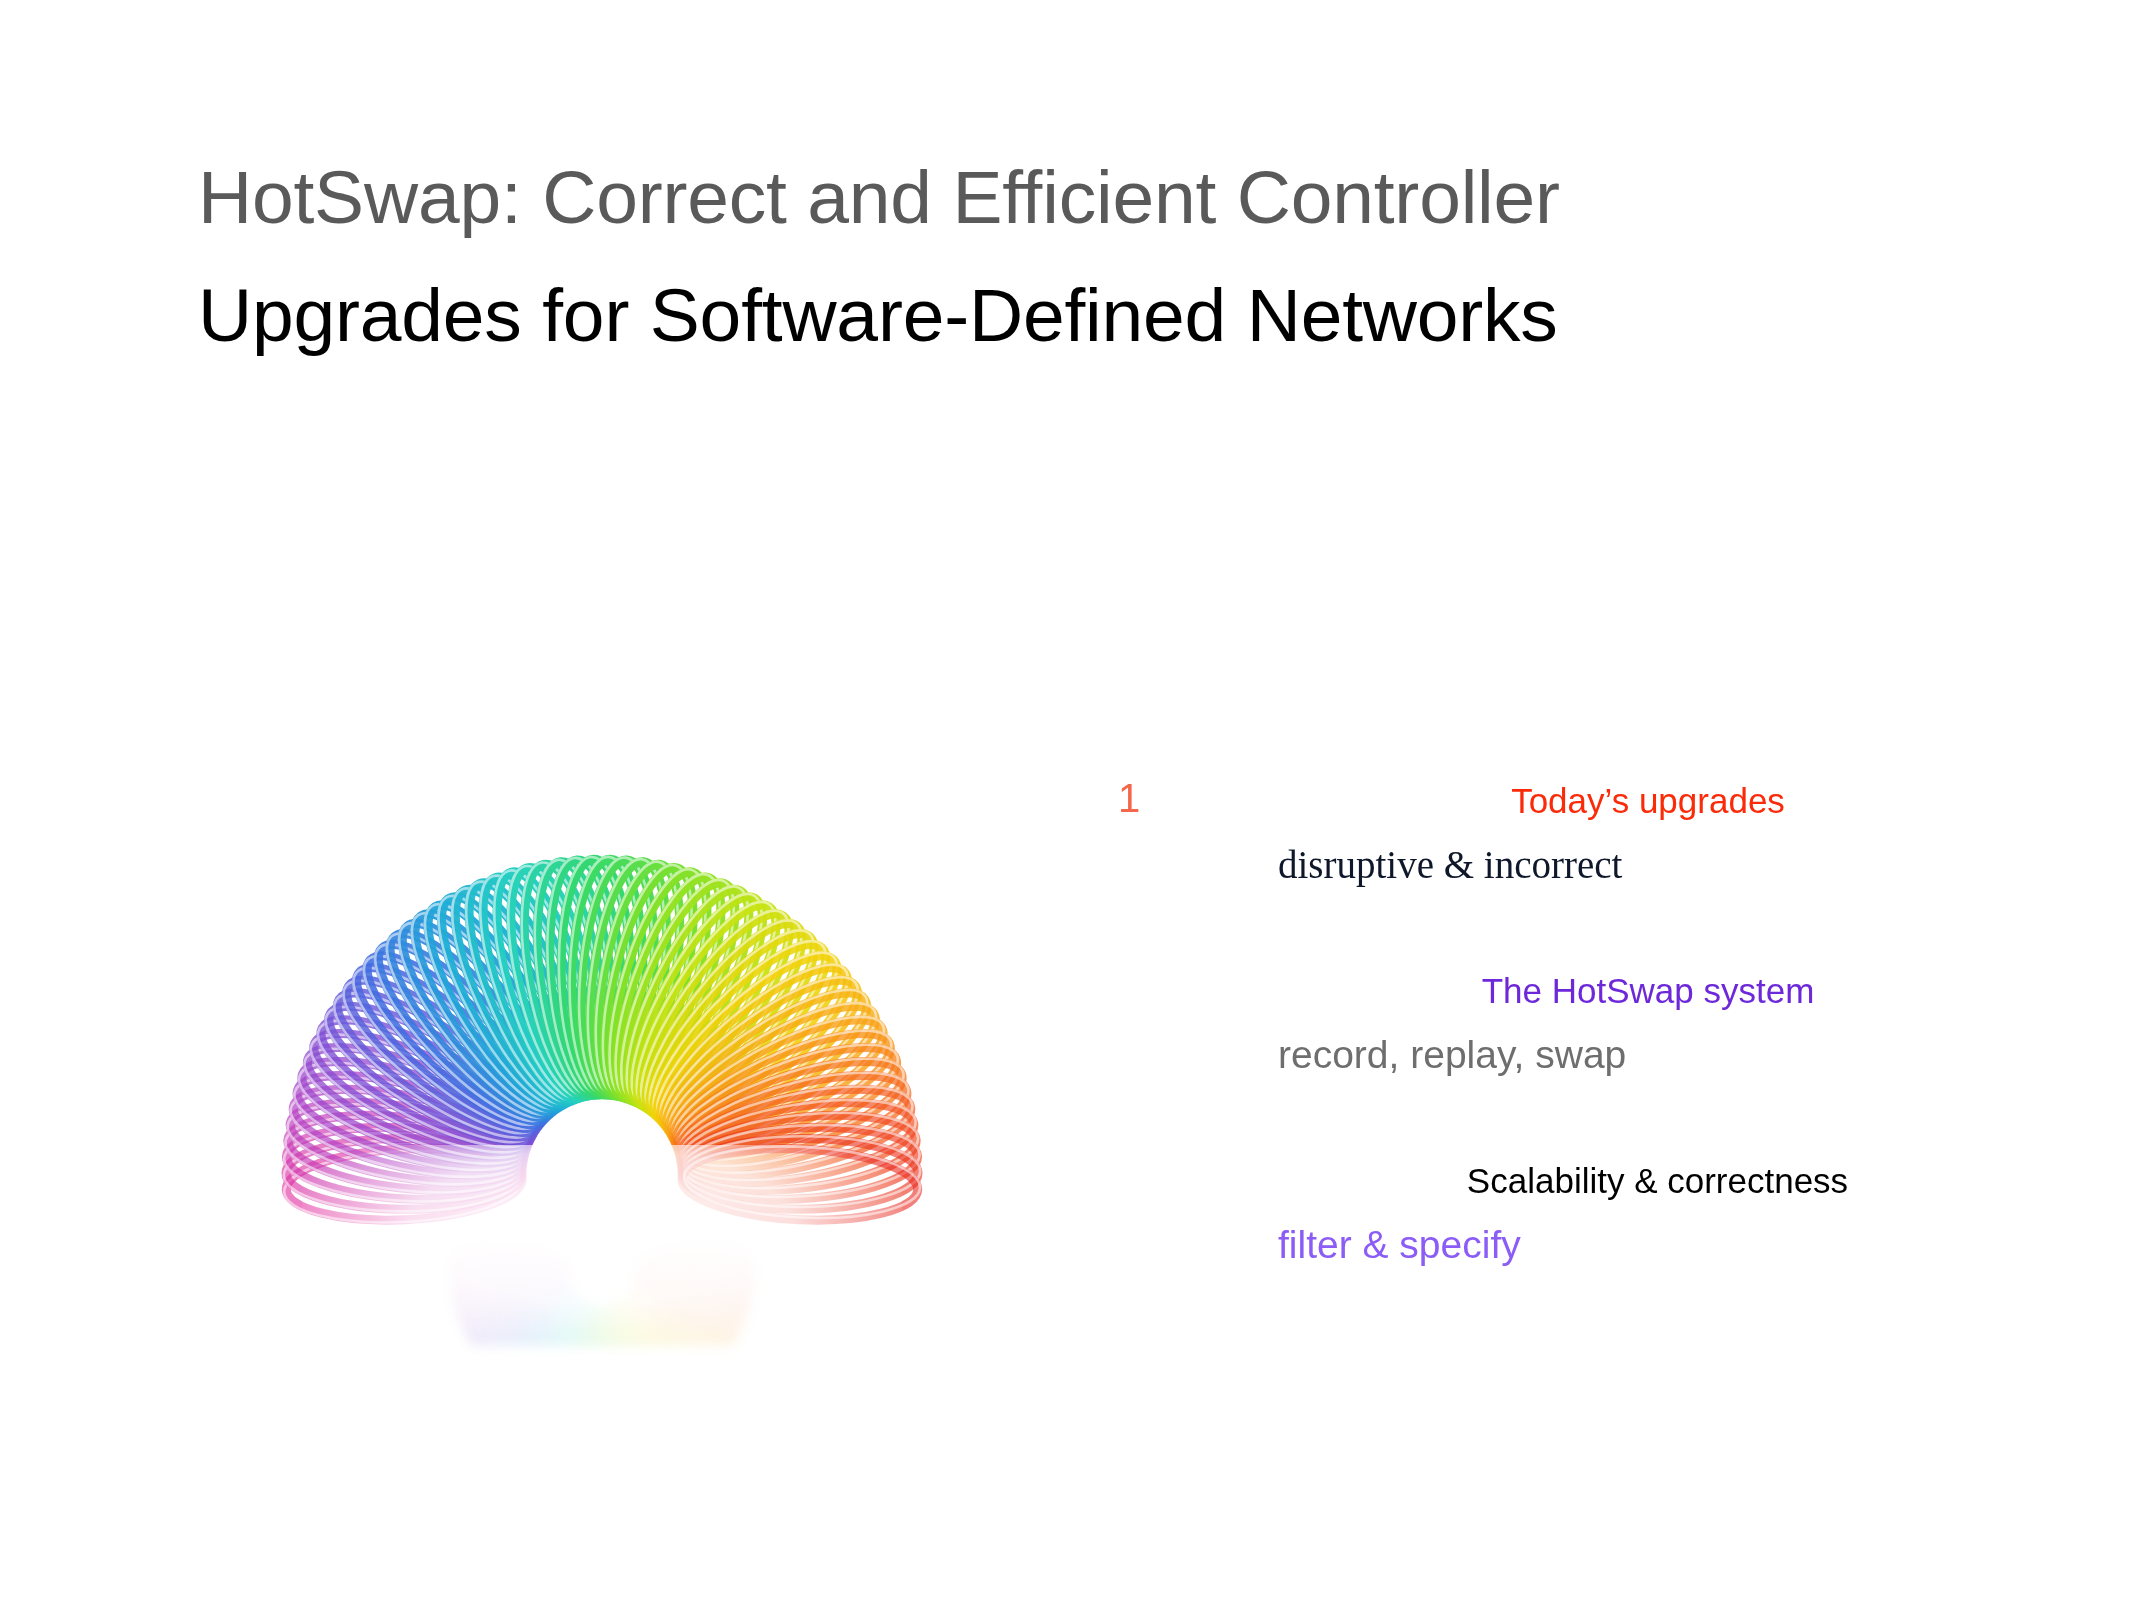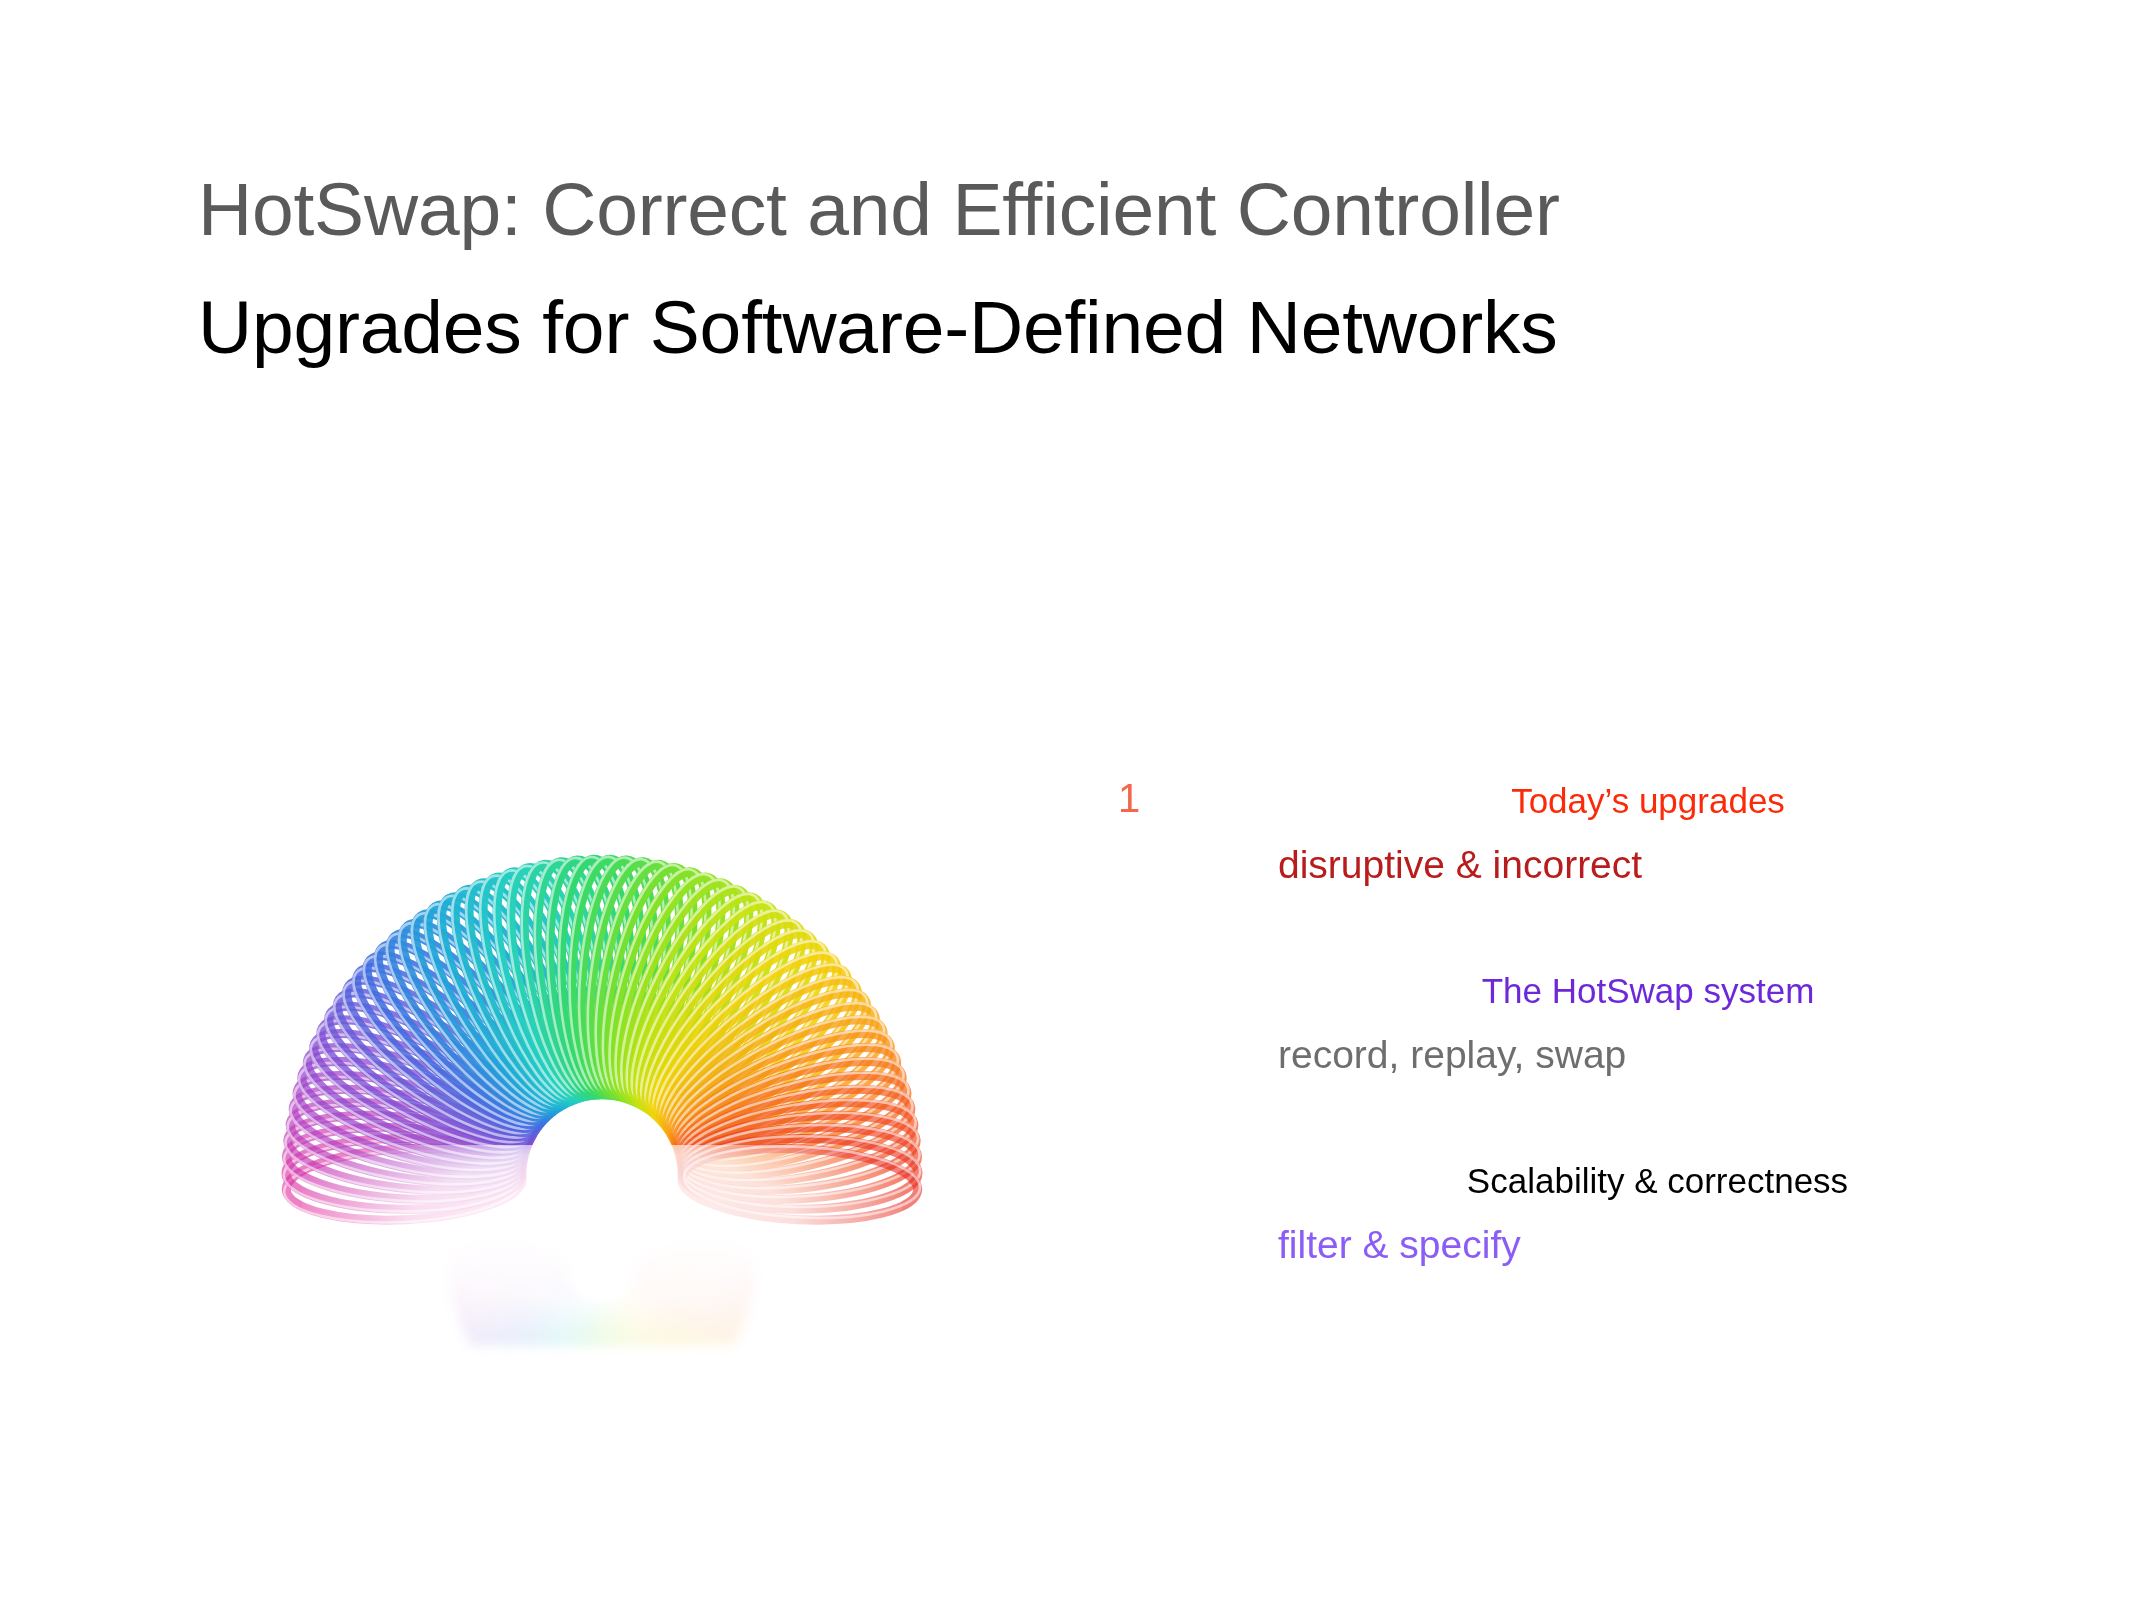--- a/index.html
+++ b/index.html
@@ -19,21 +19,21 @@
   .slide {
     position: absolute;
     inset: 0;
     background: #ffffff;
   }
 
   
   .title-block {
     position: absolute;
     left: 198px;
-    top: 150px;
+    top: 138px;
     width: 1600px;
   }
   .title-line {
     font-family: "Liberation Sans", sans-serif;
     font-weight: 300;
     font-size: 75px;
     line-height: 118px;
     letter-spacing: -0.2px;
     color: #5a5a5a;
     white-space: nowrap;
@@ -654,21 +654,21 @@
 
     <div class="floor-glow"></div>
   </div>
 
   <div class="agenda">
 
     <div class="agenda-item">
       <div class="agenda-num" style="color: rgb(244, 103, 75);">1</div>
       <div class="agenda-text">
         <div class="agenda-head accent" style="color: rgb(251, 42, 9);">Today’s upgrades</div>
-        <div class="agenda-sub accent" style="color: #b91c1c;">disruptive &amp; incorrect</div>
+        <div class="agenda-sub accent" style="color: #0f172a; font-family: Liberation Serif, serif;">disruptive &amp; incorrect</div>
       </div>
     </div>
 
     <div class="agenda-item">
       <div class="agenda-num"></div>
       <div class="agenda-text">
         <div class="agenda-head" style="color: #6d28d9;">The HotSwap system</div>
         <div class="agenda-sub" style="color: rgb(110, 110, 110);">record, replay, swap</div>
       </div>
     </div>

